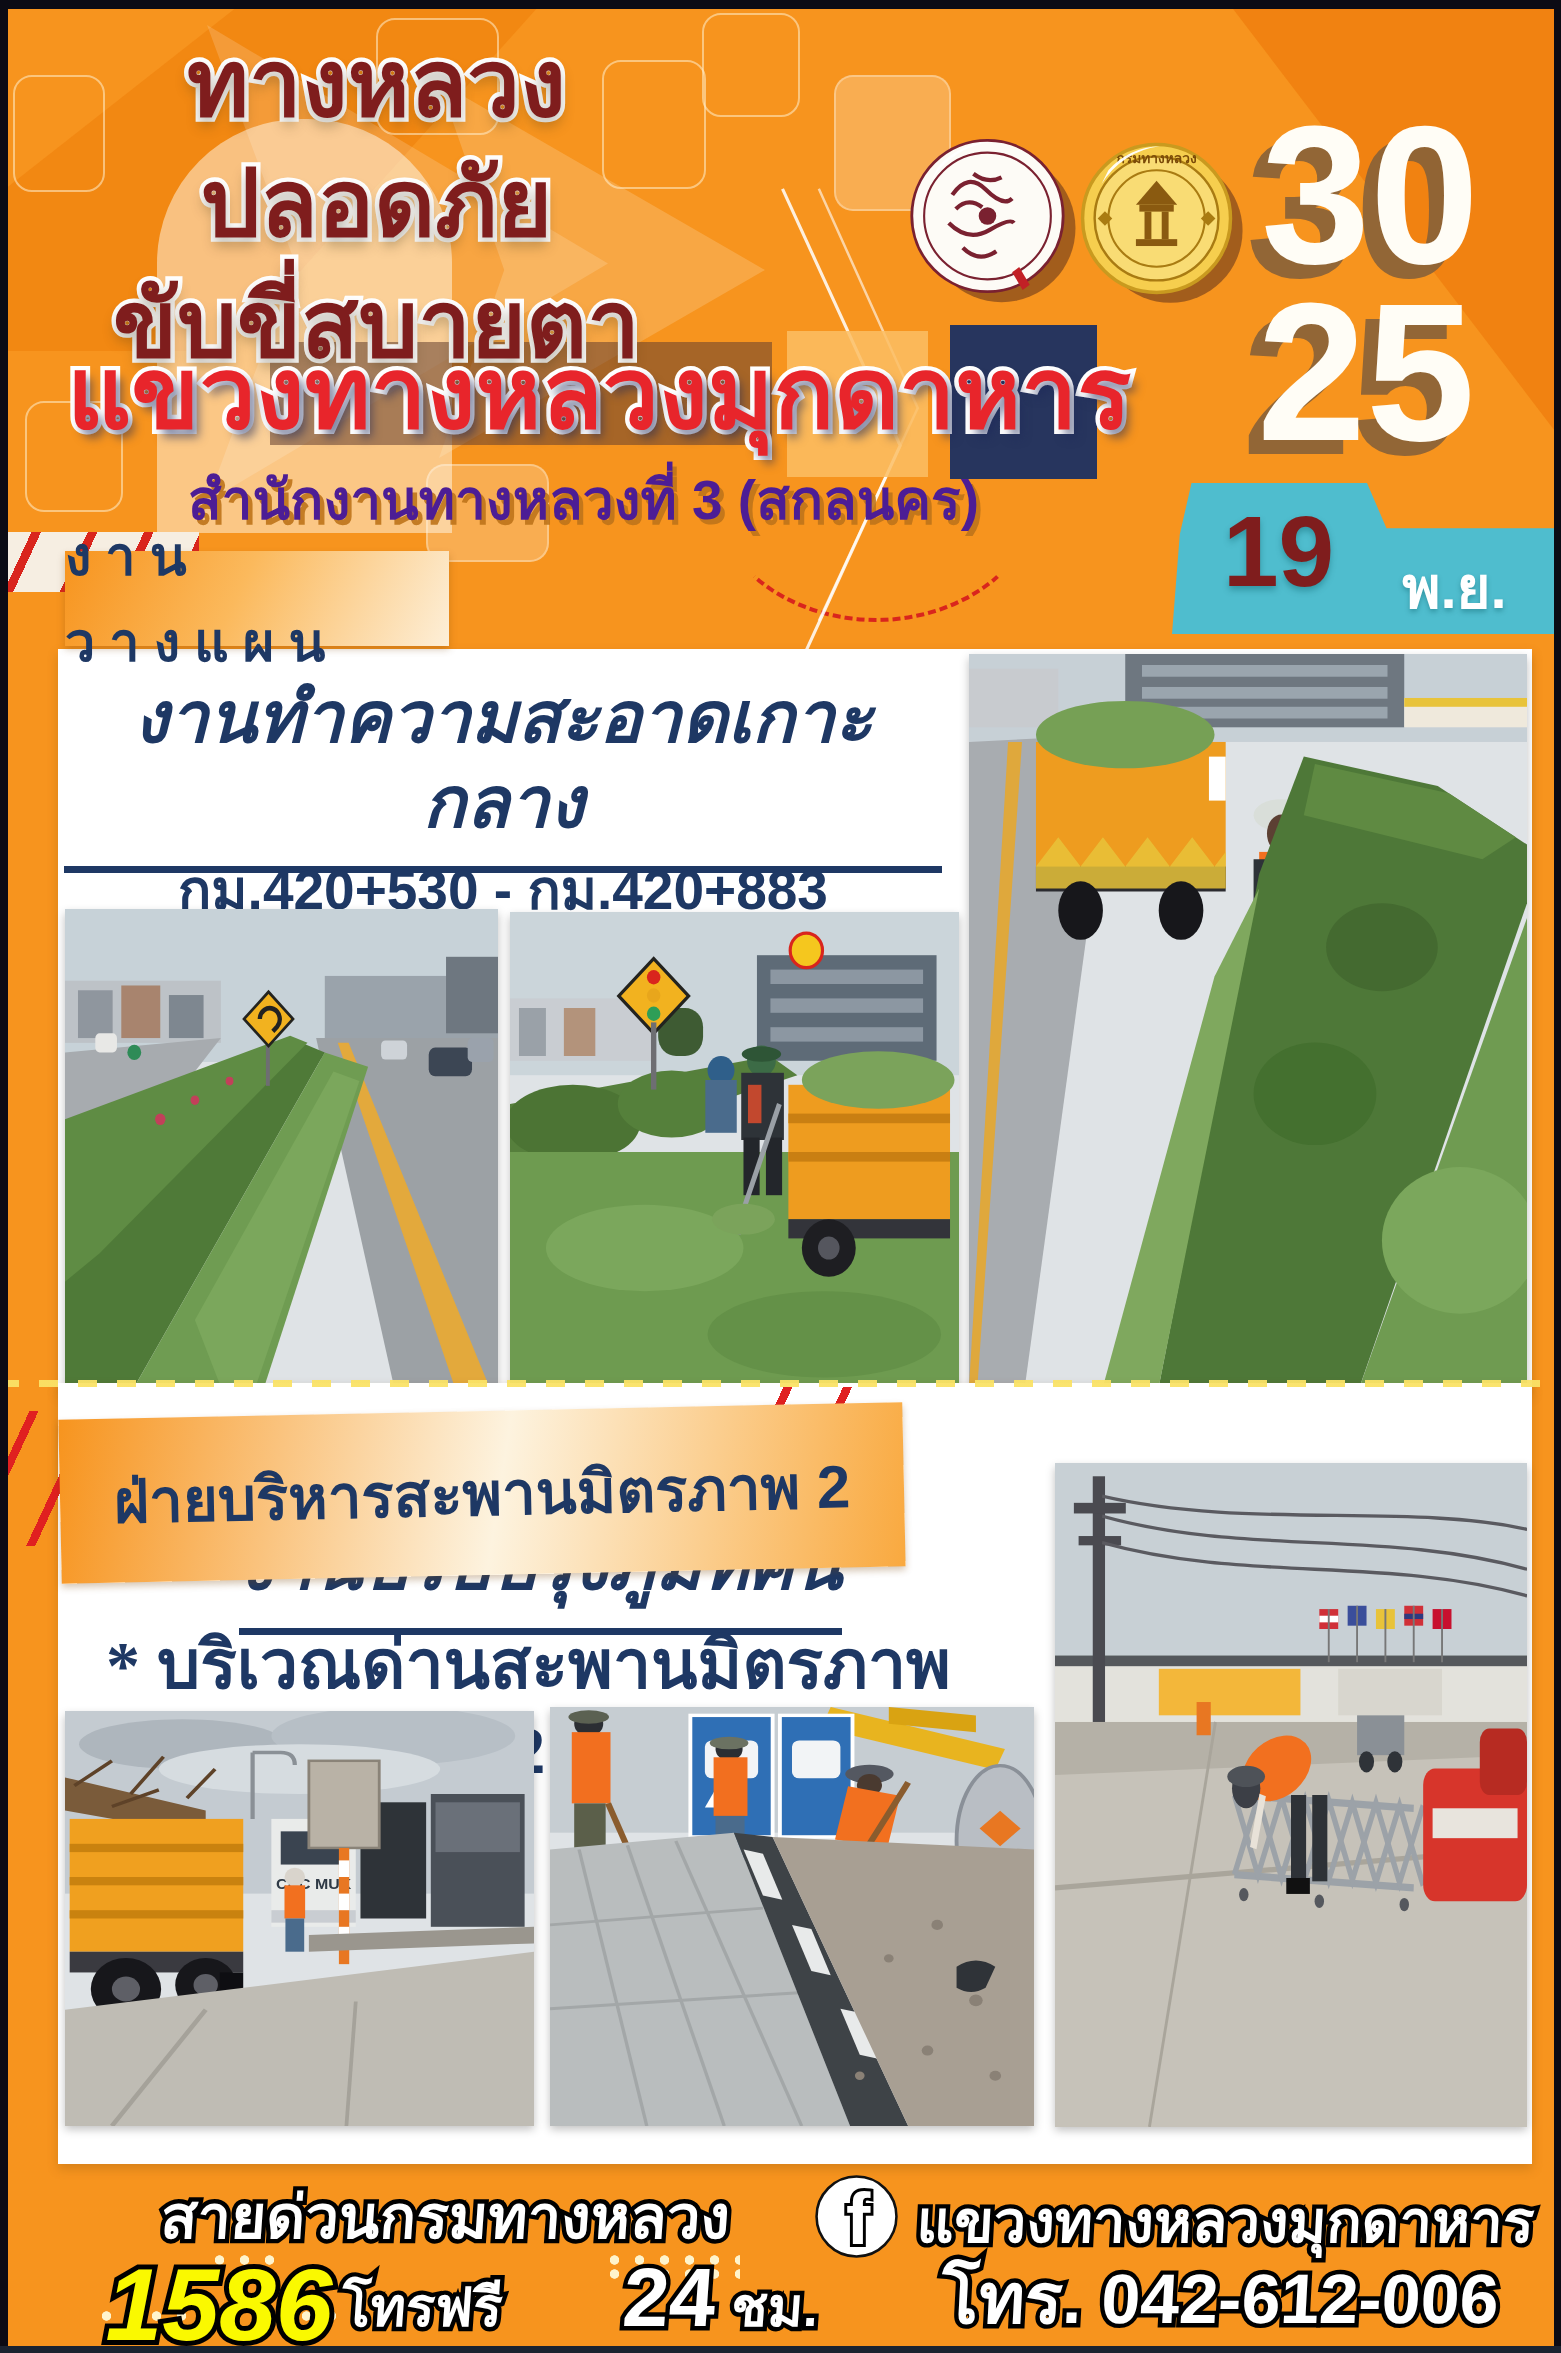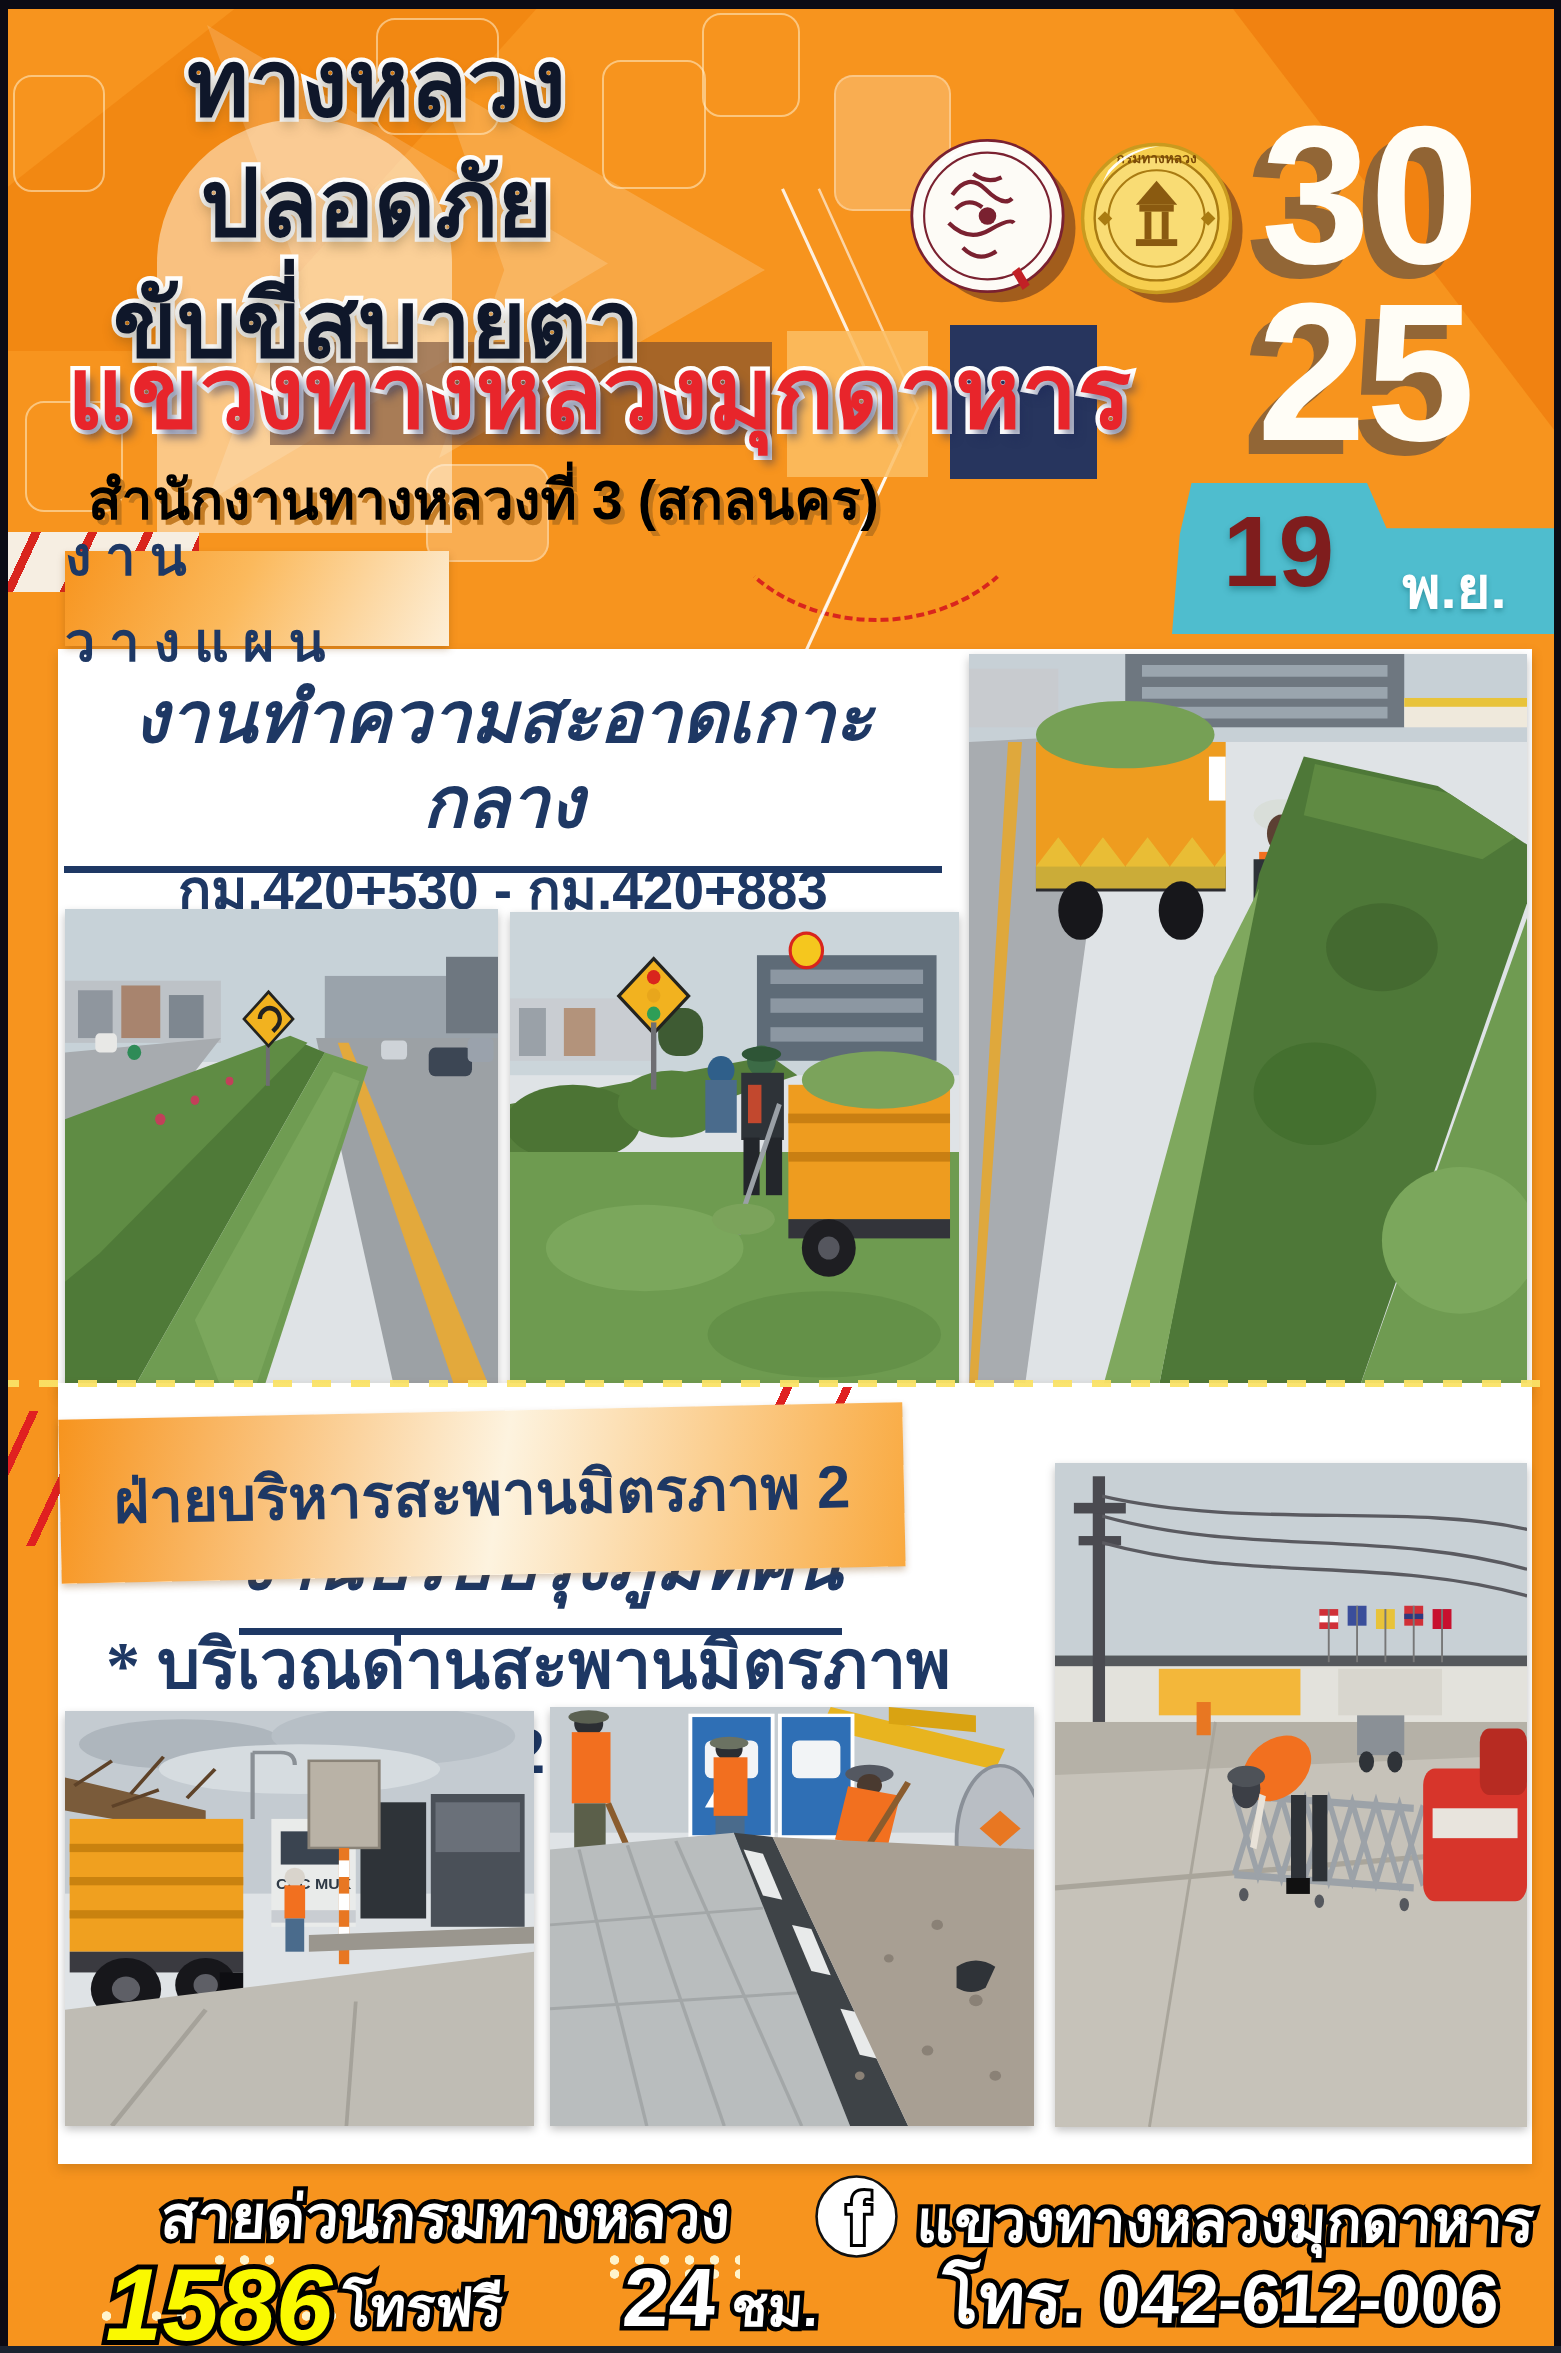--- a/index.html
+++ b/index.html
@@ -27,35 +27,35 @@
   .hdr .arch{position:absolute;left:157px;top:119px;width:295px;height:414px;
     background:rgba(255,241,218,.55);border-radius:144px 144px 0 0;}
   .osq{position:absolute;border:2.5px solid rgba(255,238,206,.55);border-radius:19px;}
   .osq.f{background:rgba(255,248,236,.25);border-color:rgba(255,248,236,.35);}
   .red-arc{position:absolute;left:709px;top:351px;width:326px;height:263px;
     border:4.4px dashed #D9251D;border-color:transparent transparent #D9251D transparent;
     border-radius:50%;z-index:2;}
   .wchev{position:absolute;left:775px;top:182px;z-index:2;}
   
   .tagline{left:44px;top:24px;width:665px;z-index:5;text-align:center;
-    font-weight:800;font-size:94px;line-height:1.28;color:#0f172a;
+    font-weight:800;font-size:94px;line-height:1.28;color:#7f1d1d;
     -webkit-text-stroke:8.8px #FFFFFF;paint-order:stroke fill;
     text-shadow:0 7.5px 12.5px rgba(60,50,20,.35);}
   .year{z-index:5;font-weight:800;font-size:196px;line-height:1;color:#FFFDF6;
     text-shadow:-15px 14px 0 rgba(134,96,56,.9);}
   .logo{z-index:4;}
   .titleband-brown{left:270px;top:342px;width:502px;height:103px;background:rgba(100,62,48,.55);z-index:3;}
   .titleband-lt{left:787px;top:331px;width:141px;height:146px;background:rgba(252,190,100,.85);z-index:3;}
   .titleband-navy{left:950px;top:325px;width:147px;height:154px;background:#27355E;z-index:3;}
   .org-title{left:19px;top:331px;width:1160px;z-index:5;text-align:center;
     font-weight:800;font-size:100px;line-height:1.25;color:#E8252B;
     -webkit-text-stroke:8.8px #FFFFFF;paint-order:stroke fill;
     text-shadow:6.3px 7.5px 10px rgba(30,40,90,.55);}
-  .org-sub{left:88px;top:465px;width:991px;z-index:5;
-    font-weight:800;font-size:55px;line-height:1.3;color:#000000;
+  .org-sub{left:88px;top:465px;width:991px;z-index:5;text-align:center;
+    font-weight:800;font-size:55px;line-height:1.3;color:#4c1d95;
     text-shadow:4.4px 5px 0 rgba(190,115,25,.9);}
   
   .badge{left:1172px;top:483px;width:390px;height:151px;background:#4FBDCE;z-index:6;
     clip-path:polygon(5% 0,50% 0,55% 30%,100% 30%,100% 100%,0 100%,2% 34%);}
   .badge .day{position:absolute;left:25px;top:11.3px;width:163px;text-align:center;
     font-weight:800;font-size:100px;color:#7f1d1d;text-shadow:0 3.8px 6.3px rgba(0,80,90,.35);}
   .badge .my{position:absolute;left:182px;top:58px;width:201px;text-align:center;
     font-weight:800;font-size:58px;color:#FFFFFF;text-shadow:0 3.1px 5px rgba(0,80,90,.35);}
   
   .cream-stripe{left:7.5px;top:532px;width:191px;height:60px;background:#F6EEE2;z-index:2;

